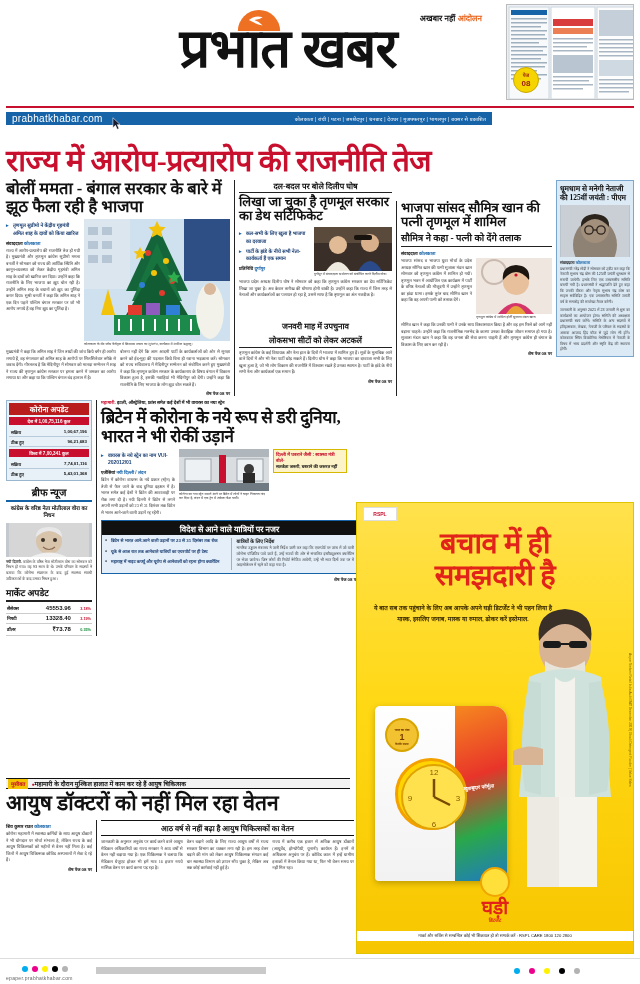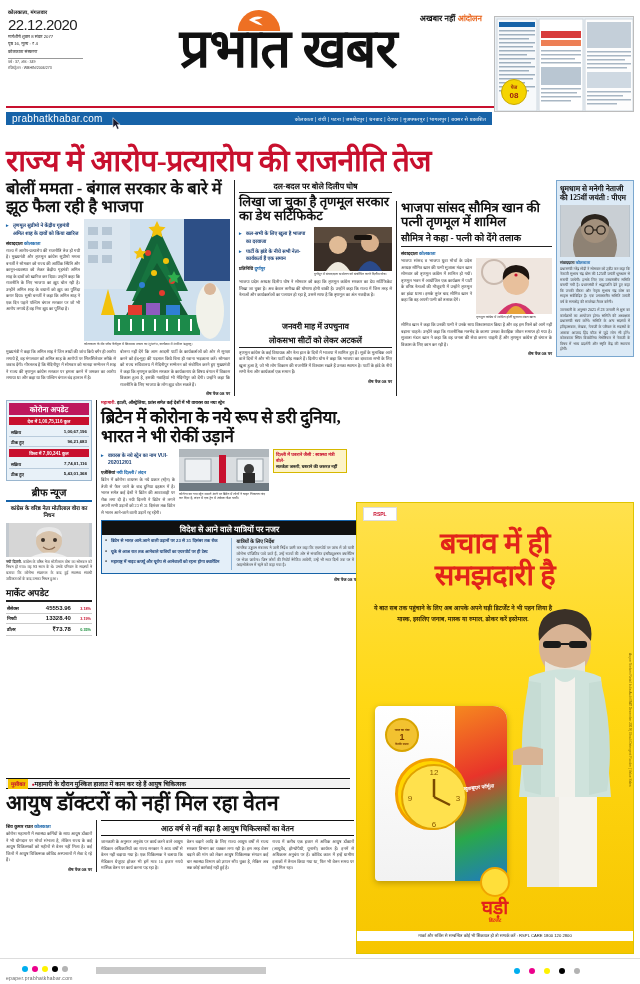--- a/index.html
+++ b/index.html
@@ -34,21 +34,21 @@
   .sunbird {
     position:absolute; left:148px; top:-10px; width:46px; height:26px;
   }
   .tagline {
     position:absolute; right:6px; top:-6px;
     font-size:8px; font-weight:bold; color:#111; white-space:nowrap;
   }
   .tagline .orange { color:#e8631a; }
 
   .mh-thumb {
-    position:absolute; right:6px; top:16px; width:140px; height:96px;
+    position:absolute; right:6px; top:4px; width:128px; height:96px;
     border:1px solid #bcbcbc; overflow:hidden; background:#eef2f6;
   }
   .badge-page {
     position:absolute; left:6px; bottom:6px; width:26px; height:26px;
     background:#f5d400; color:#9a1b10; border-radius:50%;
     font-size:5px; font-weight:bold; text-align:center; line-height:1.15;
     padding-top:5px; border:1px solid #c9a800;
   }
   .badge-page .num { font-size:8px; display:block; }
 
@@ -125,21 +125,21 @@
   }
   .rail-photo { height:52px; background:#b9c4cd; margin:3px 0; }
   .rail-txt { font-size:3.7px; color:#333; line-height:1.5; text-align:justify; }
 
   
   .band2 { display:flex; margin:4px 6px 0 6px; gap:4px; }
   .col-s1 { width:86px; }
   .col-s2 { width:262px; border-left:1px solid #222; padding-left:4px; }
 
   .boxhead {
-    background:#be185d; color:#fff; font-family:"Liberation Serif", serif;
+    background:#b91c1c; color:#fff; font-family:"Liberation Serif", serif;
     font-size:7.5px; font-weight:bold; text-align:center; padding:1px 0;
   }
   .covid-box { border:1px solid #9ab6cf; background:#e8f1f8; padding:2px; }
   .covid-sub {
     background:#c8102e; color:#fff; font-size:4.6px; font-weight:bold;
     text-align:center; padding:1px 2px; margin:2px 0;
   }
   .covid-row {
     display:flex; justify-content:space-between; font-size:4.4px; font-weight:bold;
     color:#111; border-bottom:.5px solid #b9cbdb; padding:1.5px 2px;
@@ -314,30 +314,20 @@
   .foot-right-dots { position:absolute; right:60px; bottom:10px; display:flex; gap:9px; }
   .foot-right-dots i { width:6px; height:6px; border-radius:50%; display:block; }
 </style>
 </head>
 <body>
 
 <div class="page">
 
   <div class="masthead">
 
-    <div class="mh-left">
-      <div class="mh-city">कोलकाता, मंगलवार</div>
-      <div class="mh-date">22.12.2020</div>
-      <div class="mh-line">मार्गशीर्ष शुक्ल 8 संवत 2077</div>
-      <div class="mh-line">पृष्ठ 16, मूल्य : ₹ 4</div>
-      <div class="mh-line">कोलकाता संस्करण</div>
-      <div class="mh-sep"></div>
-      <div class="mh-small">वर्ष : 37, अंक : 349</div>
-      <div class="mh-small">रजिस्ट्रेशन : WBHIN/2006/273</div>
-    </div>
 
     <div class="mh-center">
       <div class="title-row">
         <svg class="sunbird" viewBox="0 0 100 56">
           <path d="M4 50 A46 46 0 0 1 96 50 Z" fill="#ee7023"></path>
           <path d="M28 26 q14 -12 30 -6 q-8 6 -18 6 q10 3 18 12 q-16 -4 -30 -12z" fill="#ffffff"></path>
         </svg>
         <div class="tagline">
           <span>अखबार नहीं</span>
           <span class="orange">आंदोलन</span>

